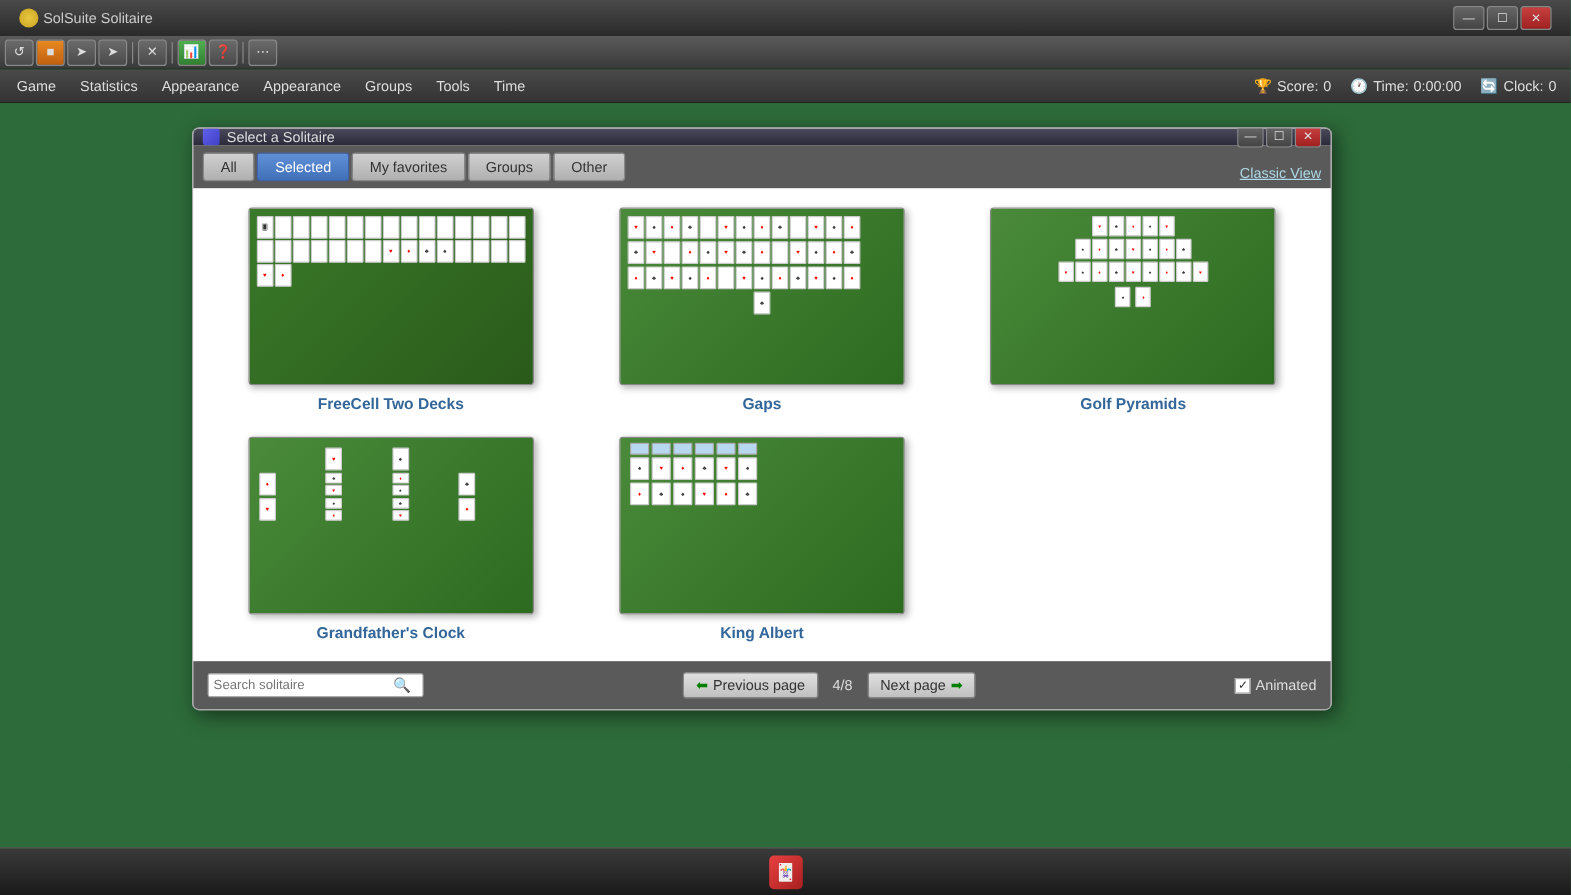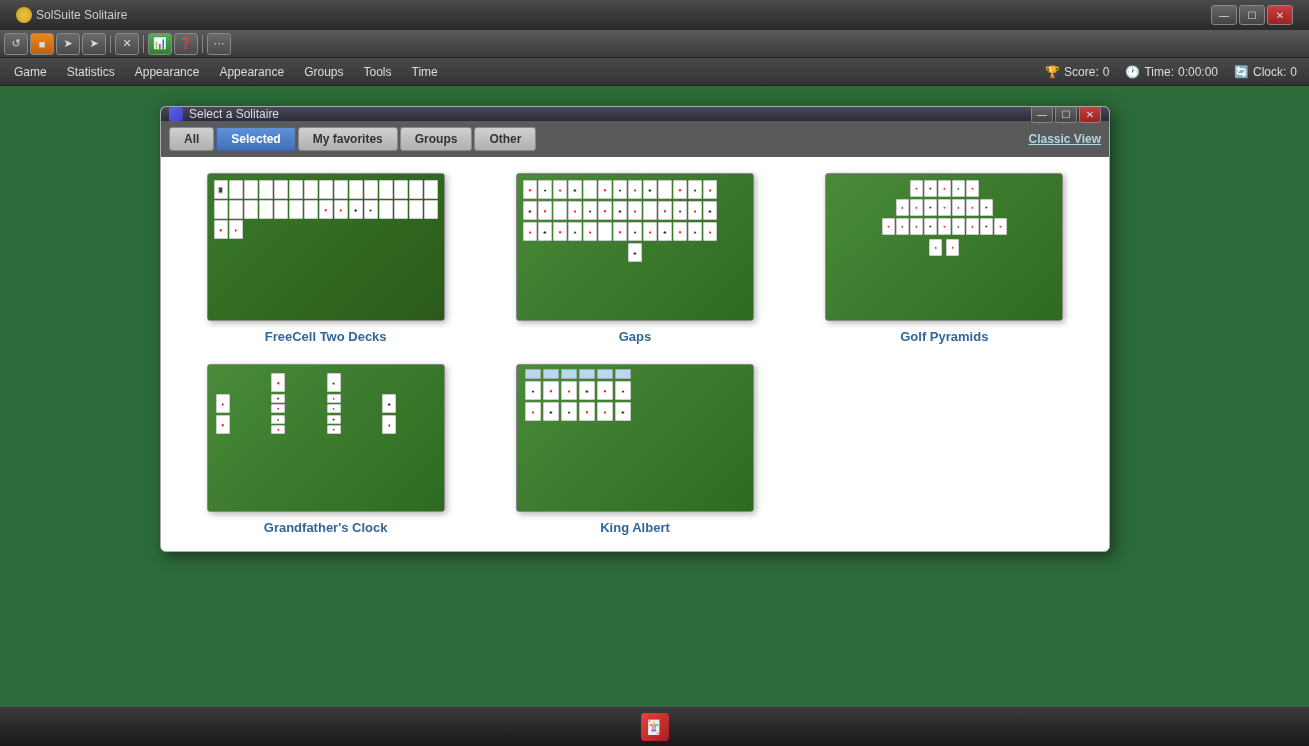--- a/index.html
+++ b/index.html
@@ -169,23 +169,22 @@
       font-size: 10px;
       cursor: pointer;
     }
     .dialog-btn.close-btn { background: linear-gradient(to bottom, #c84040, #a02020); }
 
     
     .tab-bar {
       background: #5a5a5a;
       padding: 6px 8px;
       display: flex;
-      align-items: center;
+      align-items: flex-end;
       gap: 2px;
-      font-weight: bold;
     }
     .tab {
       padding: 4px 14px;
       border: 1px solid #888;
       border-radius: 3px;
       font-size: 12px;
       cursor: pointer;
       background: linear-gradient(to bottom, #d0d0d0, #b0b0b0);
       color: #333;
     }
@@ -623,20 +622,43 @@
                 <div style="width:16px;height:19px;background:white;border:0.5px solid #ccc;border-radius:1px;font-size:5px;color:#333;display:flex;align-items:center;justify-content:center;">♣</div>
               </div>
             </div>
           </div>
         </div>
         <div class="game-title">King Albert</div>
       </div>
 
     </div>
 
+    <div class="bottom-bar">
+      <div class="search-box">
+        <input class="search-input" type="text" placeholder="Search solitaire" style="">
+        <span class="search-icon-btn">🔍</span>
+      </div>
+      <div class="nav-section">
+        <div class="nav-btn">
+          <span style="color:green;">⬅</span>
+          <span>Previous page</span>
+        </div>
+        <div class="page-info">
+          <span>4</span>/<span>8</span>
+        </div>
+        <div class="nav-btn">
+          <span>Next page</span>
+          <span style="color:green;">➡</span>
+        </div>
+      </div>
+      <div class="animated-section">
+        <div class="checkbox">✓</div>
+        <span>Animated</span>
+      </div>
+    </div>
   </div>
 </div>
 
 <div class="taskbar">
   <div class="taskbar-center">
     <div class="taskbar-app-icon">🃏</div>
   </div>
 </div>
 
 </body></html>

